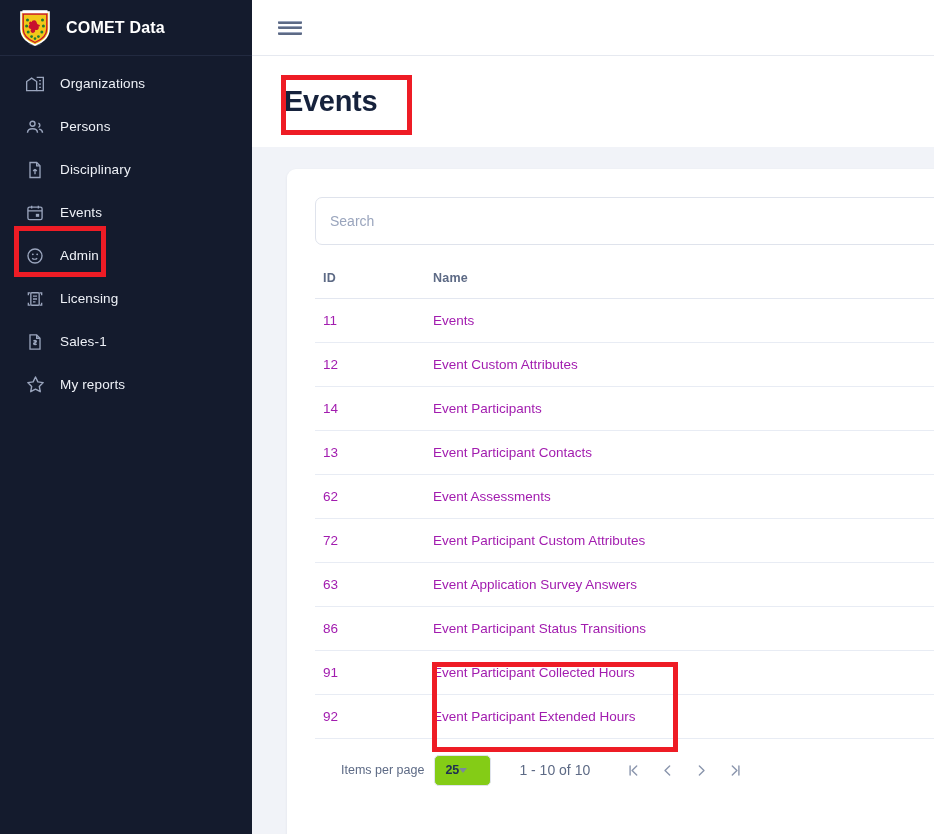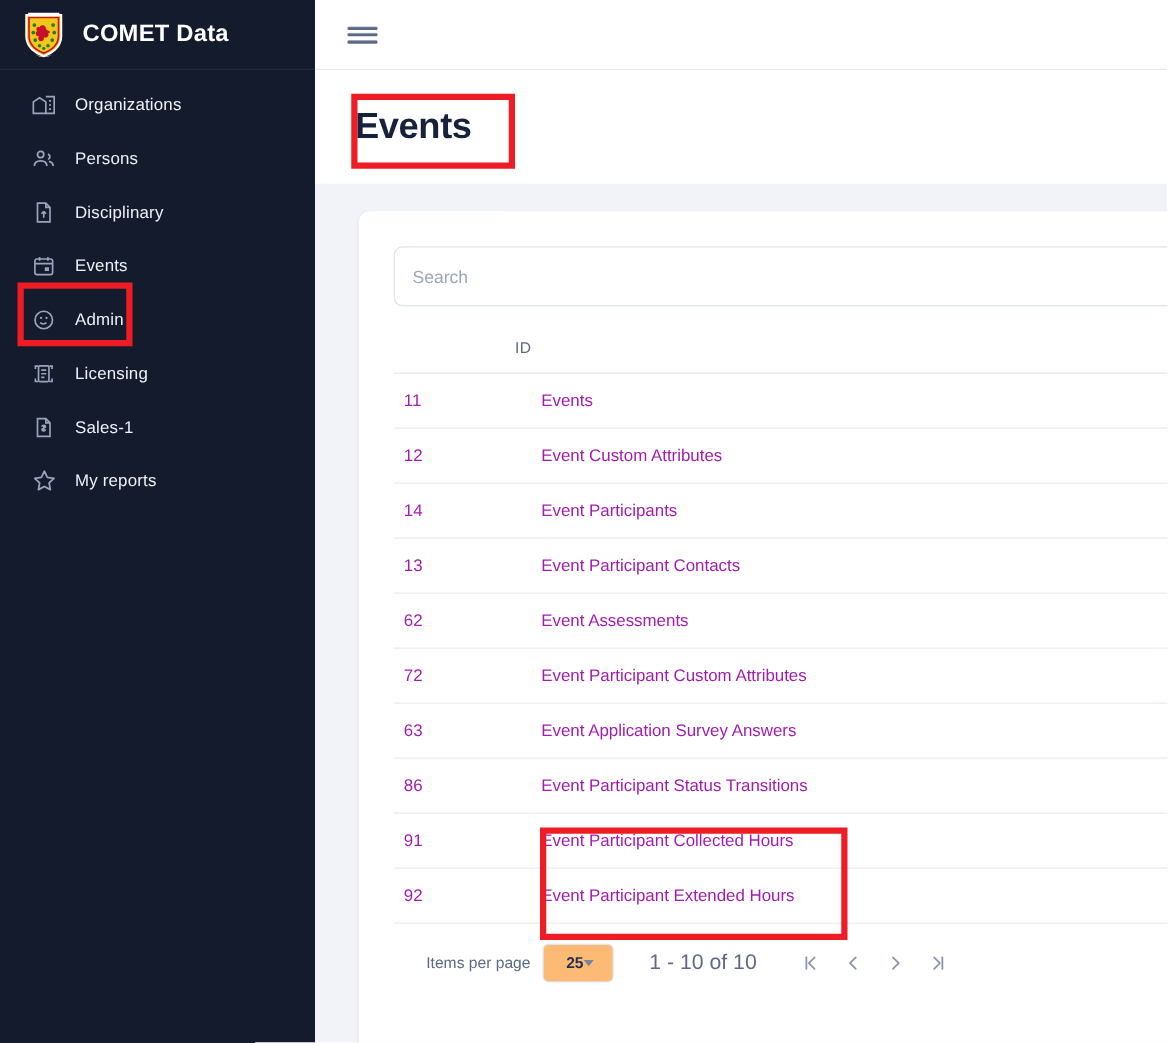--- a/index.html
+++ b/index.html
@@ -46,21 +46,21 @@
     flex: 0 0 auto;
   }
   .crest {
     width: 34px;
     height: 38px;
     display: block;
   }
 
   .brand-name {
     margin-left: 14px;
-    font-size: 19px;
+    font-size: 16px;
     font-weight: bold;
     letter-spacing: 0.2px;
     color: #ffffff;
     white-space: nowrap;
   }
 
   .nav { padding-top: 6px; }
 
   .nav-item {
     display: flex;
@@ -184,23 +184,23 @@
   }
   .search-box input::placeholder { color: #9aa5bd; }
 
   table.data-table {
     width: 100%;
     border-collapse: collapse;
     margin-top: 14px;
   }
 
   table.data-table th {
-    text-align: right;
+    text-align: left;
     font-size: 12.5px;
-    font-weight: normal;
+    font-weight: bold;
     color: #5d6a85;
     padding: 12px 0 13px 0;
     border-bottom: 1px solid #e3e7f0;
     letter-spacing: 0.2px;
   }
   table.data-table th.col-id,
   table.data-table td.col-id { width: 110px; padding-left: 8px; }
   table.data-table th.col-name,
   table.data-table td.col-name { padding-left: 8px; }
 
@@ -226,34 +226,34 @@
     color: #5d6a85;
     margin-right: 10px;
   }
   .page-size-select {
     width: 57px;
     height: 31px;
     border: 1px solid #dfe3ec;
     border-radius: 5px;
     display: flex;
     align-items: center;
-    justify-content: center;
+    justify-content: flex-start;
     padding: 0 8px 0 10px;
     cursor: pointer;
-    background: #fdba74;
+    background: #84cc16;
   }
   .page-size-value { font-size: 12.5px; color: #203052; font-weight: bold; }
   .caret {
     width: 0; height: 0;
     border-left: 4.5px solid transparent;
     border-right: 4.5px solid transparent;
     border-top: 5px solid #7b879e;
   }
   .range-label {
-    font-size: 17px;
+    font-size: 14px;
     color: #5d6a85;
     margin-left: 28px;
     margin-right: 26px;
   }
   .pg-btn {
     width: 34px;
     height: 30px;
     display: flex;
     align-items: center;
     justify-content: center;

